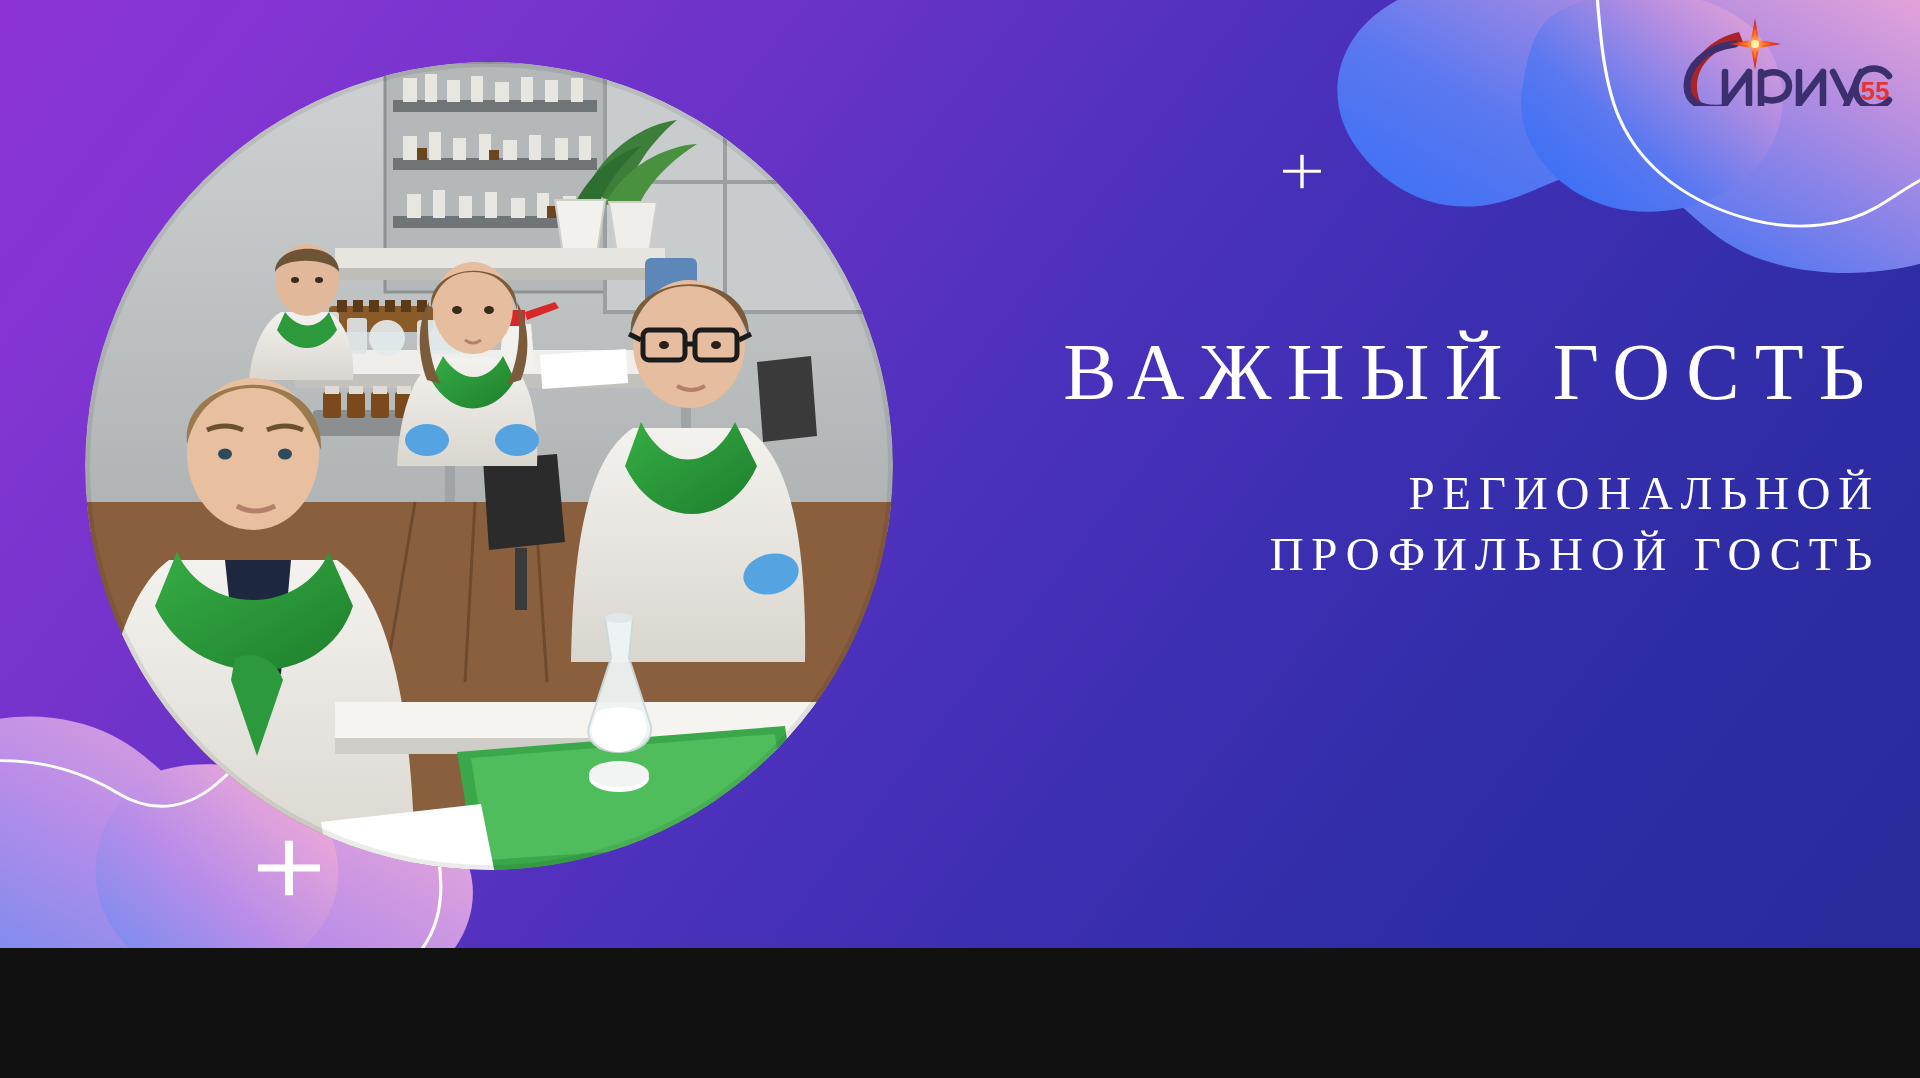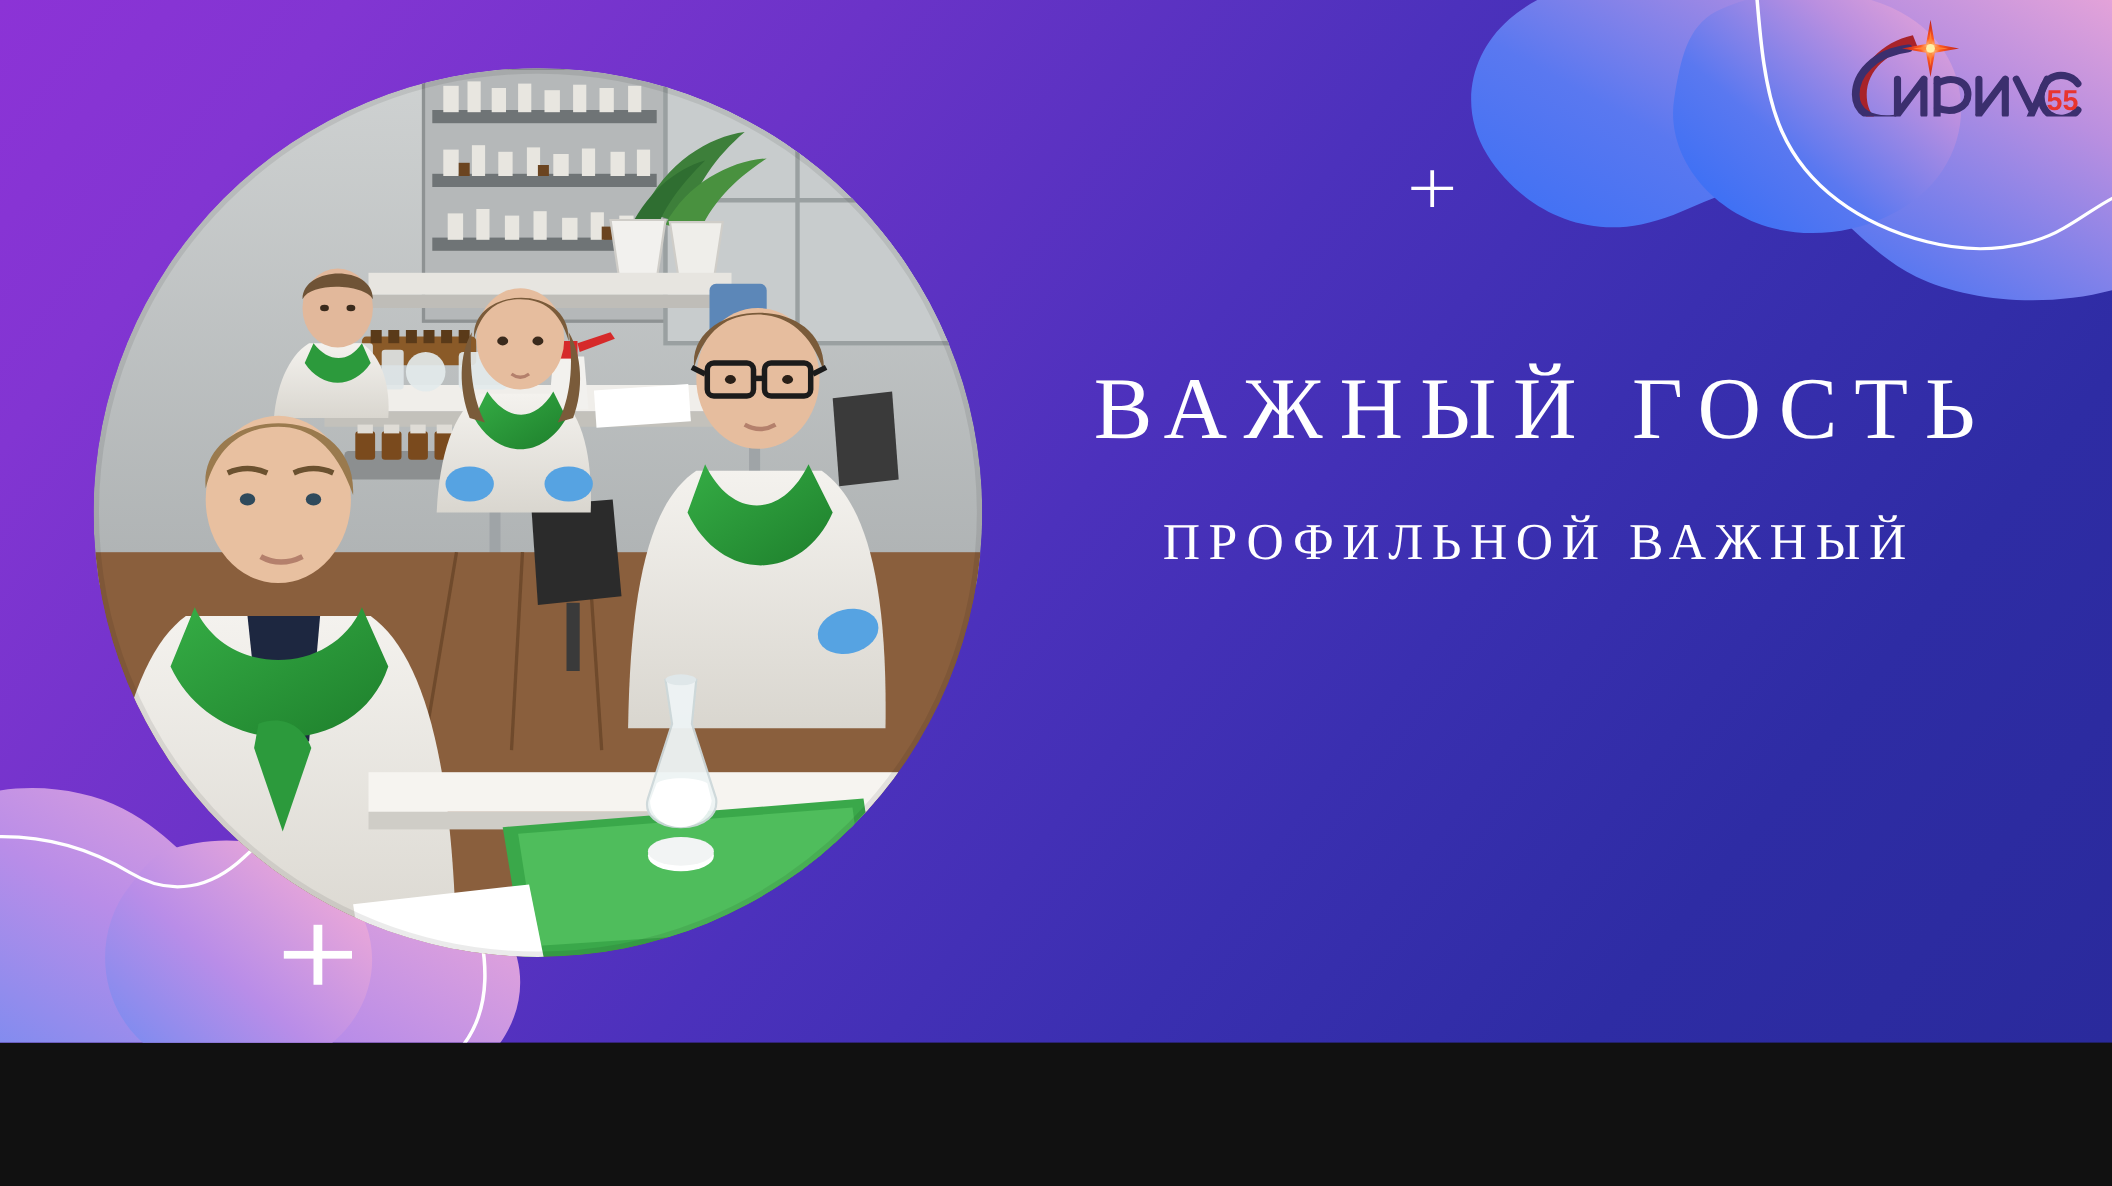--- a/index.html
+++ b/index.html
@@ -44,21 +44,21 @@
     box-shadow: 0 0 0 0 rgba(0,0,0,0);
   }
   .photo-circle svg { display:block; width:100%; height:100%; }
 
   
   .text-block {
     position: absolute;
     left: 910px;
     top: 330px;
     width: 970px;
-    text-align: center;
+    text-align: right;
   }
   .title {
     color: #ffffff;
     font-size: 80px;
     line-height: 1.06;
     letter-spacing: 0.19em;
     font-weight: 400;
     text-indent: 0.19em;
     white-space: nowrap;
     font-family: "Liberation Serif", "DejaVu Serif", serif;
@@ -438,17 +438,18 @@
       <g>
         <path fill="none" stroke="#3b2f6e" stroke-width="6.5" stroke-linecap="round" d="M226,62 C220,54 208,52 200,58 C190,66 190,82 200,90 C208,96 220,94 226,86"></path>
         <text x="212" y="86" font-family="Liberation Sans, sans-serif" font-size="26" font-weight="700" fill="#e8342e" text-anchor="middle">55</text>
       </g>
     </svg>
   </div>
 
   <div class="text-block">
     <div class="title">ВАЖНЫЙ ГОСТЬ</div>
     <div class="subtitle">
-      <div>ПРОФИЛЬНОЙ ВАЖНЫЙ</div>
+      <div>РЕГИОНАЛЬНОЙ</div>
+      <div>ПРОФИЛЬНОЙ ГОСТЬ</div>
     </div>
   </div>
 
 </div>
 
 </body></html>

